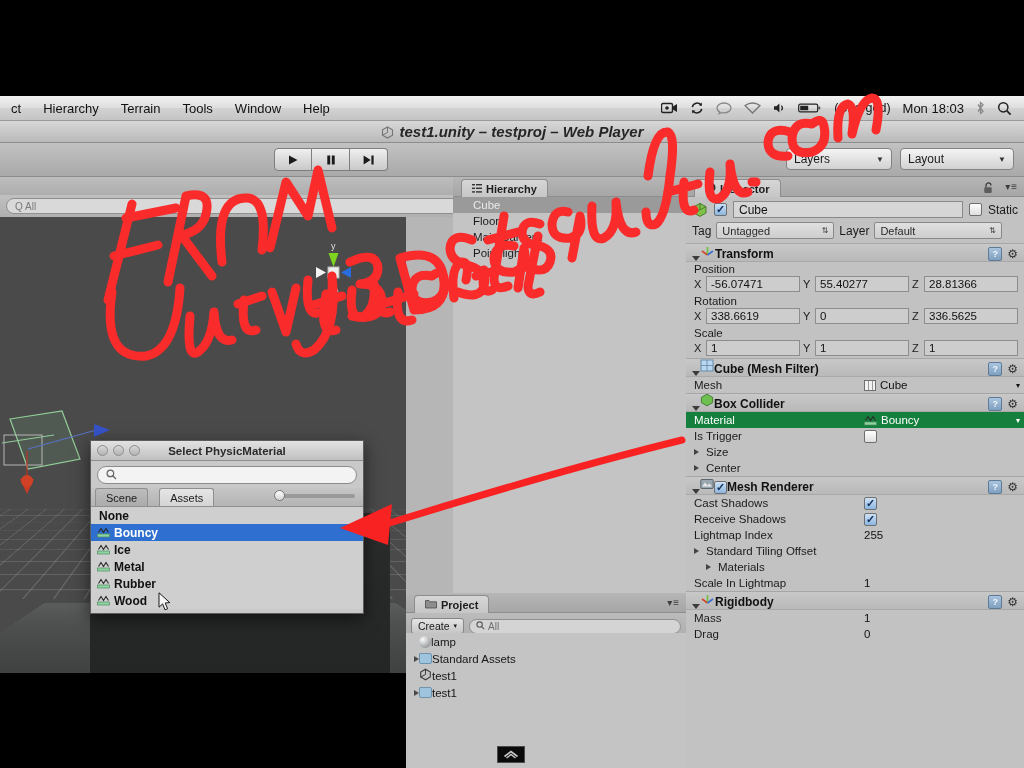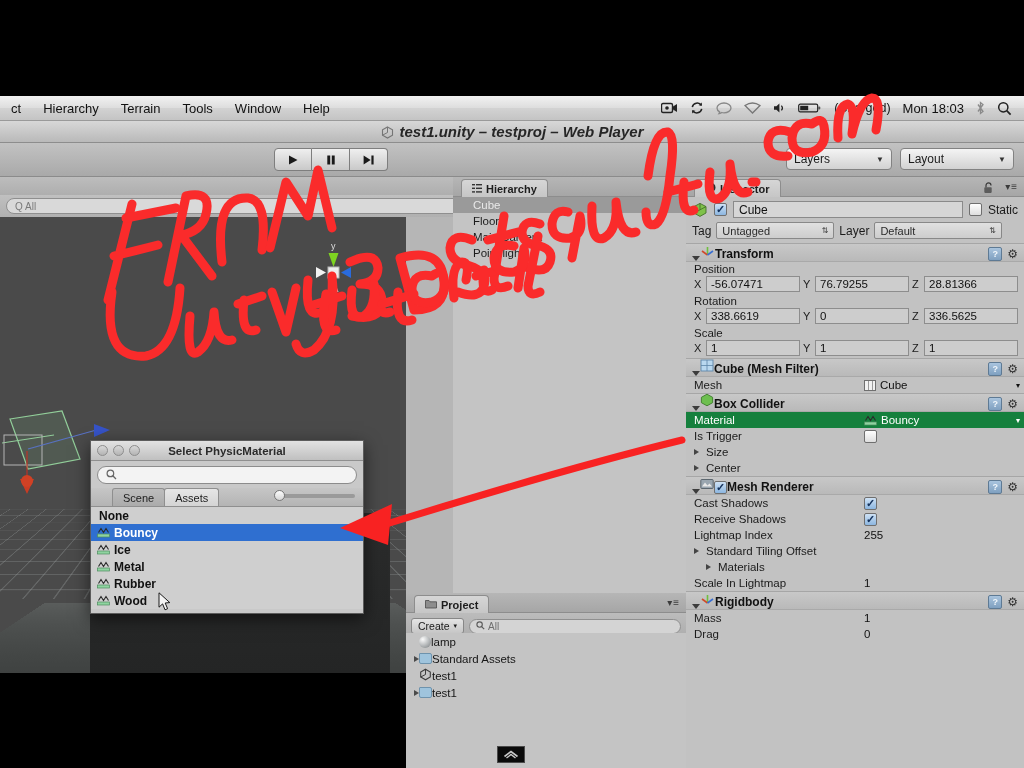--- a/index.html
+++ b/index.html
@@ -233,21 +233,21 @@
   .dlg-dots { position: absolute; left: 6px; top: 4px; display: flex; gap: 5px; }
   .dot { width: 11px; height: 11px; border-radius: 50%; background: linear-gradient(to bottom,#d8d8d8,#b4b4b4); border: 1px solid #8d8d8d; }
   .dlg-search-wrap { padding: 5px 6px 4px 6px; background: #c9c9c9; }
   .dlg-search {
     height: 18px; border-radius: 9px; background: #f3f3f3; border: 1px solid #8c8c8c;
     display: flex; align-items: center; padding: 0 8px; gap: 4px;
   }
   .dlg-tabs {
     display: flex; align-items: flex-end; height: 19px;
     background: linear-gradient(to bottom,#c6c6c6,#b4b4b4);
-    border-bottom: 1px solid #8f8f8f; padding-left: 21px; position: relative;
+    border-bottom: 1px solid #8f8f8f; padding-left: 4px; position: relative; gap: 12px;
   }
   .dtab {
     height: 18px; padding: 0 10px; font-size: 11px; color: #1c1c1c;
     display: flex; align-items: center;
     background: linear-gradient(to bottom,#bdbdbd,#ababab);
     border: 1px solid #8f8f8f; border-bottom: none; border-radius: 3px 3px 0 0; margin-right: -1px;
   }
   .dtab.active { background: linear-gradient(to bottom,#e6e6e6,#d4d4d4); }
   .dlg-slider { position: absolute; right: 8px; top: 6px; width: 78px; height: 4px; background: #9a9a9a; border-radius: 2px; }
   .dlg-knob { position: absolute; left: -3px; top: -4px; width: 11px; height: 11px; border-radius: 50%; background: linear-gradient(to bottom,#fdfdfd,#d5d5d5); border: 1px solid #777; }
@@ -562,21 +562,21 @@
             <span class="help-ico">?</span>
             <span class="gear-ico">⚙</span>
           </span>
         </div>
 
         <div class="sec-label">Position</div>
         <div class="vec-row">
           <span class="axis">X</span>
           <span class="num">-56.07471</span>
           <span class="axis">Y</span>
-          <span class="num">76.79255</span>
+          <span class="num">55.40277</span>
           <span class="axis">Z</span>
           <span class="num">28.81366</span>
         </div>
 
         <div class="sec-label">Rotation</div>
         <div class="vec-row">
           <span class="axis">X</span>
           <span class="num">338.6619</span>
           <span class="axis">Y</span>
           <span class="num">0</span>

